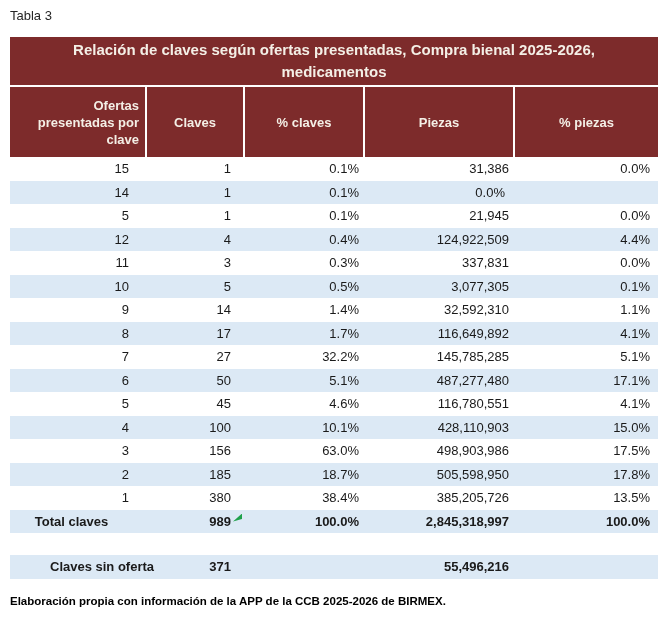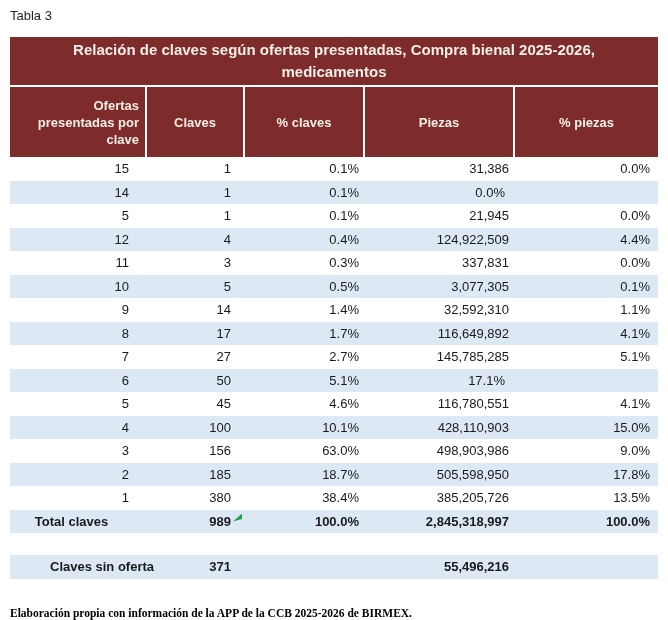--- a/index.html
+++ b/index.html
@@ -48,21 +48,21 @@
   .total-row .cell{font-weight:bold;}
   .no-offer-row{height:24px;}
   .no-offer-row .cell{font-weight:bold;line-height:24px;margin-left:36px;}
   .flagwrap{position:relative;}
   .flag{
     position:absolute;right:1px;top:4px;width:9px;height:8px;
     background:var(--green);
     clip-path:polygon(0 100%,100% 0,100% 70%);
   }
   .gap{height:22px;}
-  .footer{margin-top:28px;font-size:11.5px;font-weight:bold;color:#000000;font-family:Liberation Serif, serif;}
+  .footer{margin-top:16px;font-size:11.5px;font-weight:bold;color:#000000;}
 </style>
 </head>
 <body>
 
 <div class="wrap">
 
   <div class="table-label">Tabla 3</div>
 
   <div class="dtable">
 
@@ -131,28 +131,29 @@
         <div class="trow band">
           <div class="cell c1">8</div>
           <div class="cell c2">17</div>
           <div class="cell c3">1.7%</div>
           <div class="cell c4">116,649,892</div>
           <div class="cell c5">4.1%</div>
         </div>
         <div class="trow">
           <div class="cell c1">7</div>
           <div class="cell c2">27</div>
-          <div class="cell c3">2.7%</div>
+          <div class="cell c3">32.2%</div>
           <div class="cell c4">145,785,285</div>
           <div class="cell c5">5.1%</div>
         </div>
         <div class="trow band">
           <div class="cell c1">6</div>
           <div class="cell c2">50</div>
           <div class="cell c3">5.1%</div>
+          <div class="cell c4">487,277,480</div>
           <div class="cell c5">17.1%</div>
         </div>
         <div class="trow">
           <div class="cell c1">5</div>
           <div class="cell c2">45</div>
           <div class="cell c3">4.6%</div>
           <div class="cell c4">116,780,551</div>
           <div class="cell c5">4.1%</div>
         </div>
         <div class="trow band">
@@ -160,21 +161,21 @@
           <div class="cell c2">100</div>
           <div class="cell c3">10.1%</div>
           <div class="cell c4">428,110,903</div>
           <div class="cell c5">15.0%</div>
         </div>
         <div class="trow">
           <div class="cell c1">3</div>
           <div class="cell c2">156</div>
           <div class="cell c3">63.0%</div>
           <div class="cell c4">498,903,986</div>
-          <div class="cell c5">9.0%</div>
+          <div class="cell c5">17.5%</div>
         </div>
         <div class="trow band">
           <div class="cell c1">2</div>
           <div class="cell c2">185</div>
           <div class="cell c3">18.7%</div>
           <div class="cell c4">505,598,950</div>
           <div class="cell c5">17.8%</div>
         </div>
         <div class="trow">
           <div class="cell c1">1</div>

